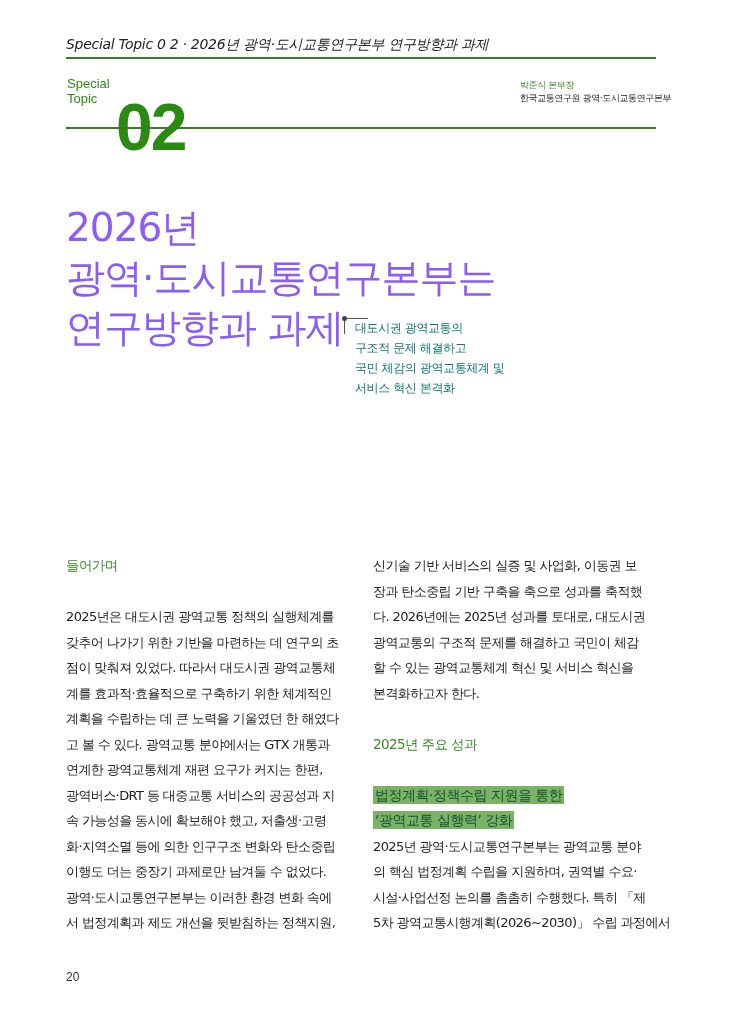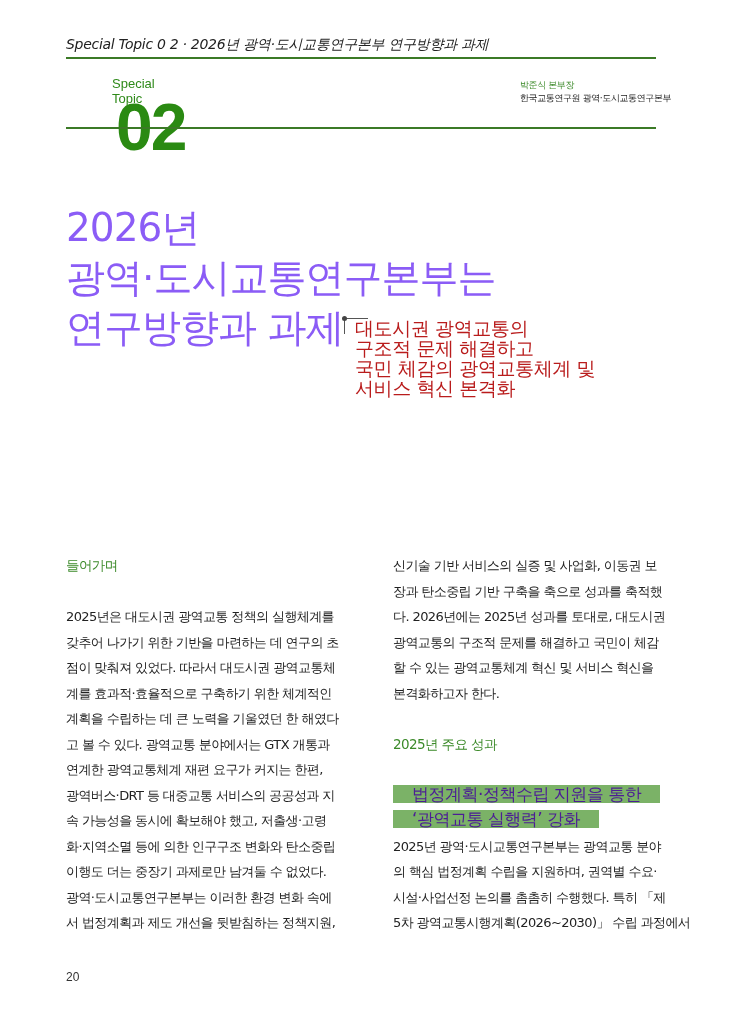--- a/index.html
+++ b/index.html
@@ -42,21 +42,20 @@
       background: #3b7a26;
     }
     .topic-label {
       position: absolute;
       left: 67px;
       top: 76px;
       font-size: 13px;
       line-height: 15px;
       color: #2f8a1a;
       font-family: "Liberation Sans", sans-serif;
-      margin-left: 45px;
     }
     .topic-number {
       position: absolute;
       left: 116px;
       top: 55px;
       font-size: 66px;
       line-height: 72px;
       font-weight: bold;
       color: #2a8a12;
       font-family: "Liberation Sans", sans-serif;
@@ -118,66 +117,65 @@
       top: 0px;
       width: 5px;
       height: 5px;
       border-radius: 50%;
       background: #444;
     }
     .subtitle {
       position: absolute;
       left: 355px;
       top: 318px;
-      font-size: 19px;
+      font-size: 12px;
       line-height: 20px;
-      color: #b91c1c;
+      color: #0f766e;
       white-space: nowrap;
       letter-spacing: -0.4px;
     }
     .col {
       position: absolute;
       width: 295px;
       font-size: 13px;
       line-height: 25.5px;
       color: #222;
       letter-spacing: -0.6px;
     }
     .col-left {
       left: 66px;
       top: 553px;
     }
     .col-right {
       left: 373px;
       top: 553px;
-      margin-left: 20px;
     }
     .section-heading {
       color: #3c8a2a;
       font-size: 13.5px;
       height: 25.5px;
     }
     .spacer {
       height: 25.5px;
     }
     .para-line {
       white-space: nowrap;
       text-align: justify;
       height: 25.5px;
     }
     .highlight-wrap {
       height: 25.5px;
     }
     .highlight {
       display: inline-block;
       background: #7bb267;
-      color: #4c1d95;
-      font-size: 17px;
+      color: #14532d;
+      font-size: 14px;
       line-height: 18px;
-      padding: 0 19px;
+      padding: 0 2px;
       letter-spacing: -0.5px;
       white-space: nowrap;
     }
     .page-number {
       position: absolute;
       left: 66px;
       top: 970px;
       font-size: 12px;
       color: #333;
       font-family: "Liberation Sans", sans-serif;

